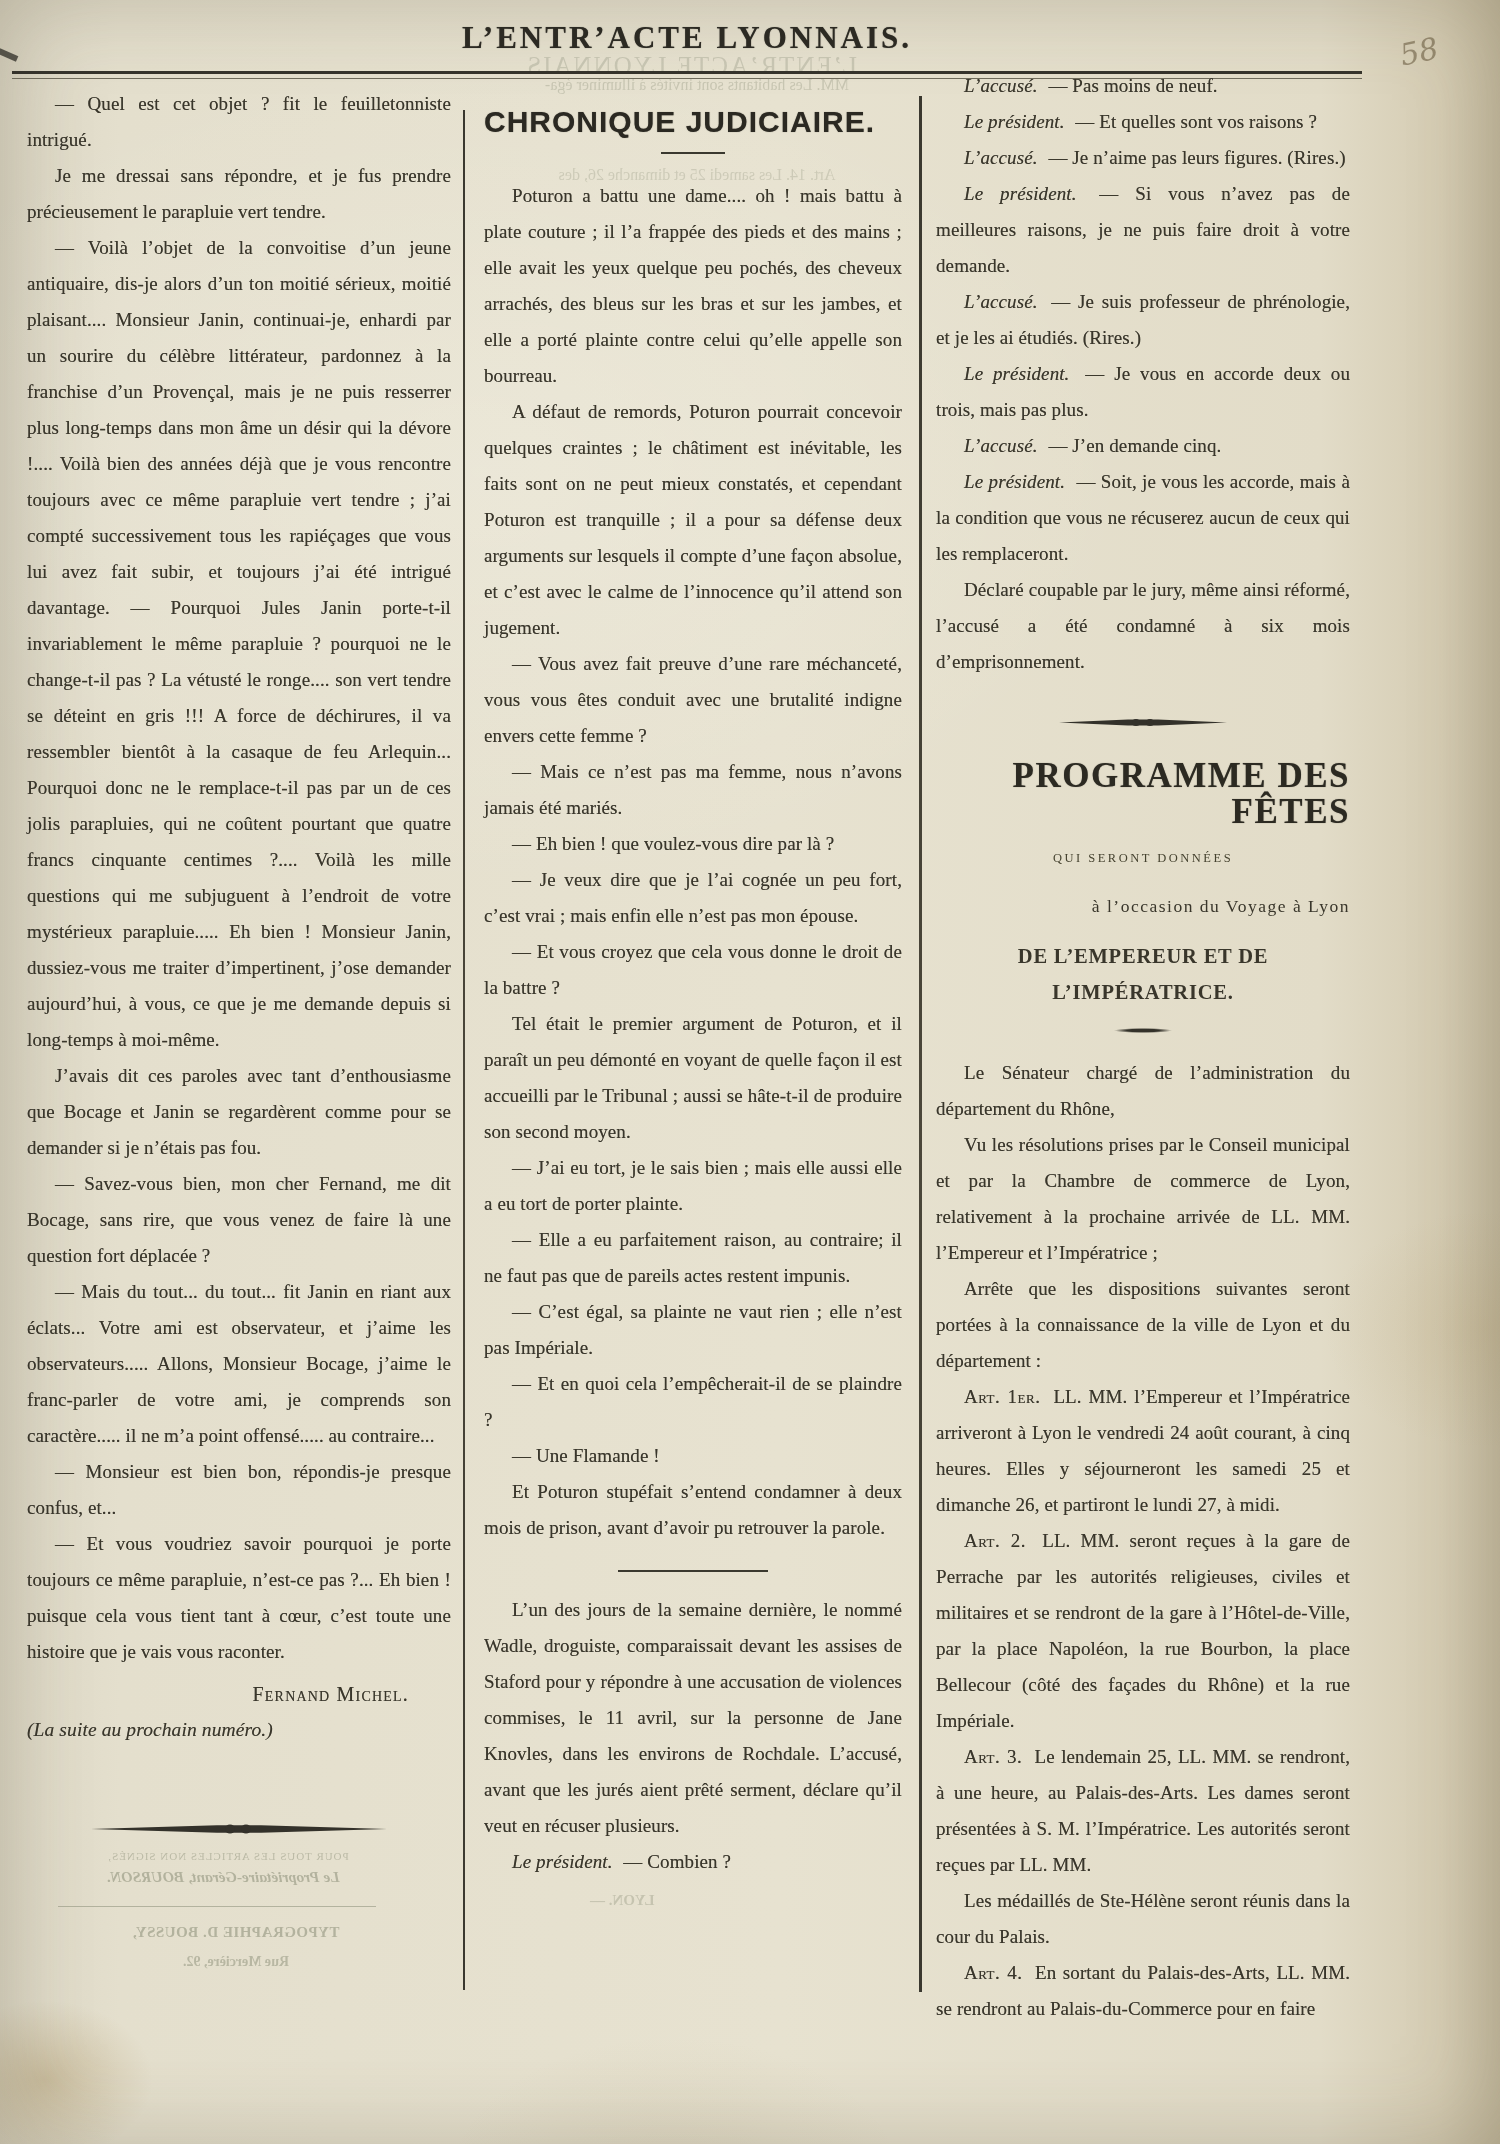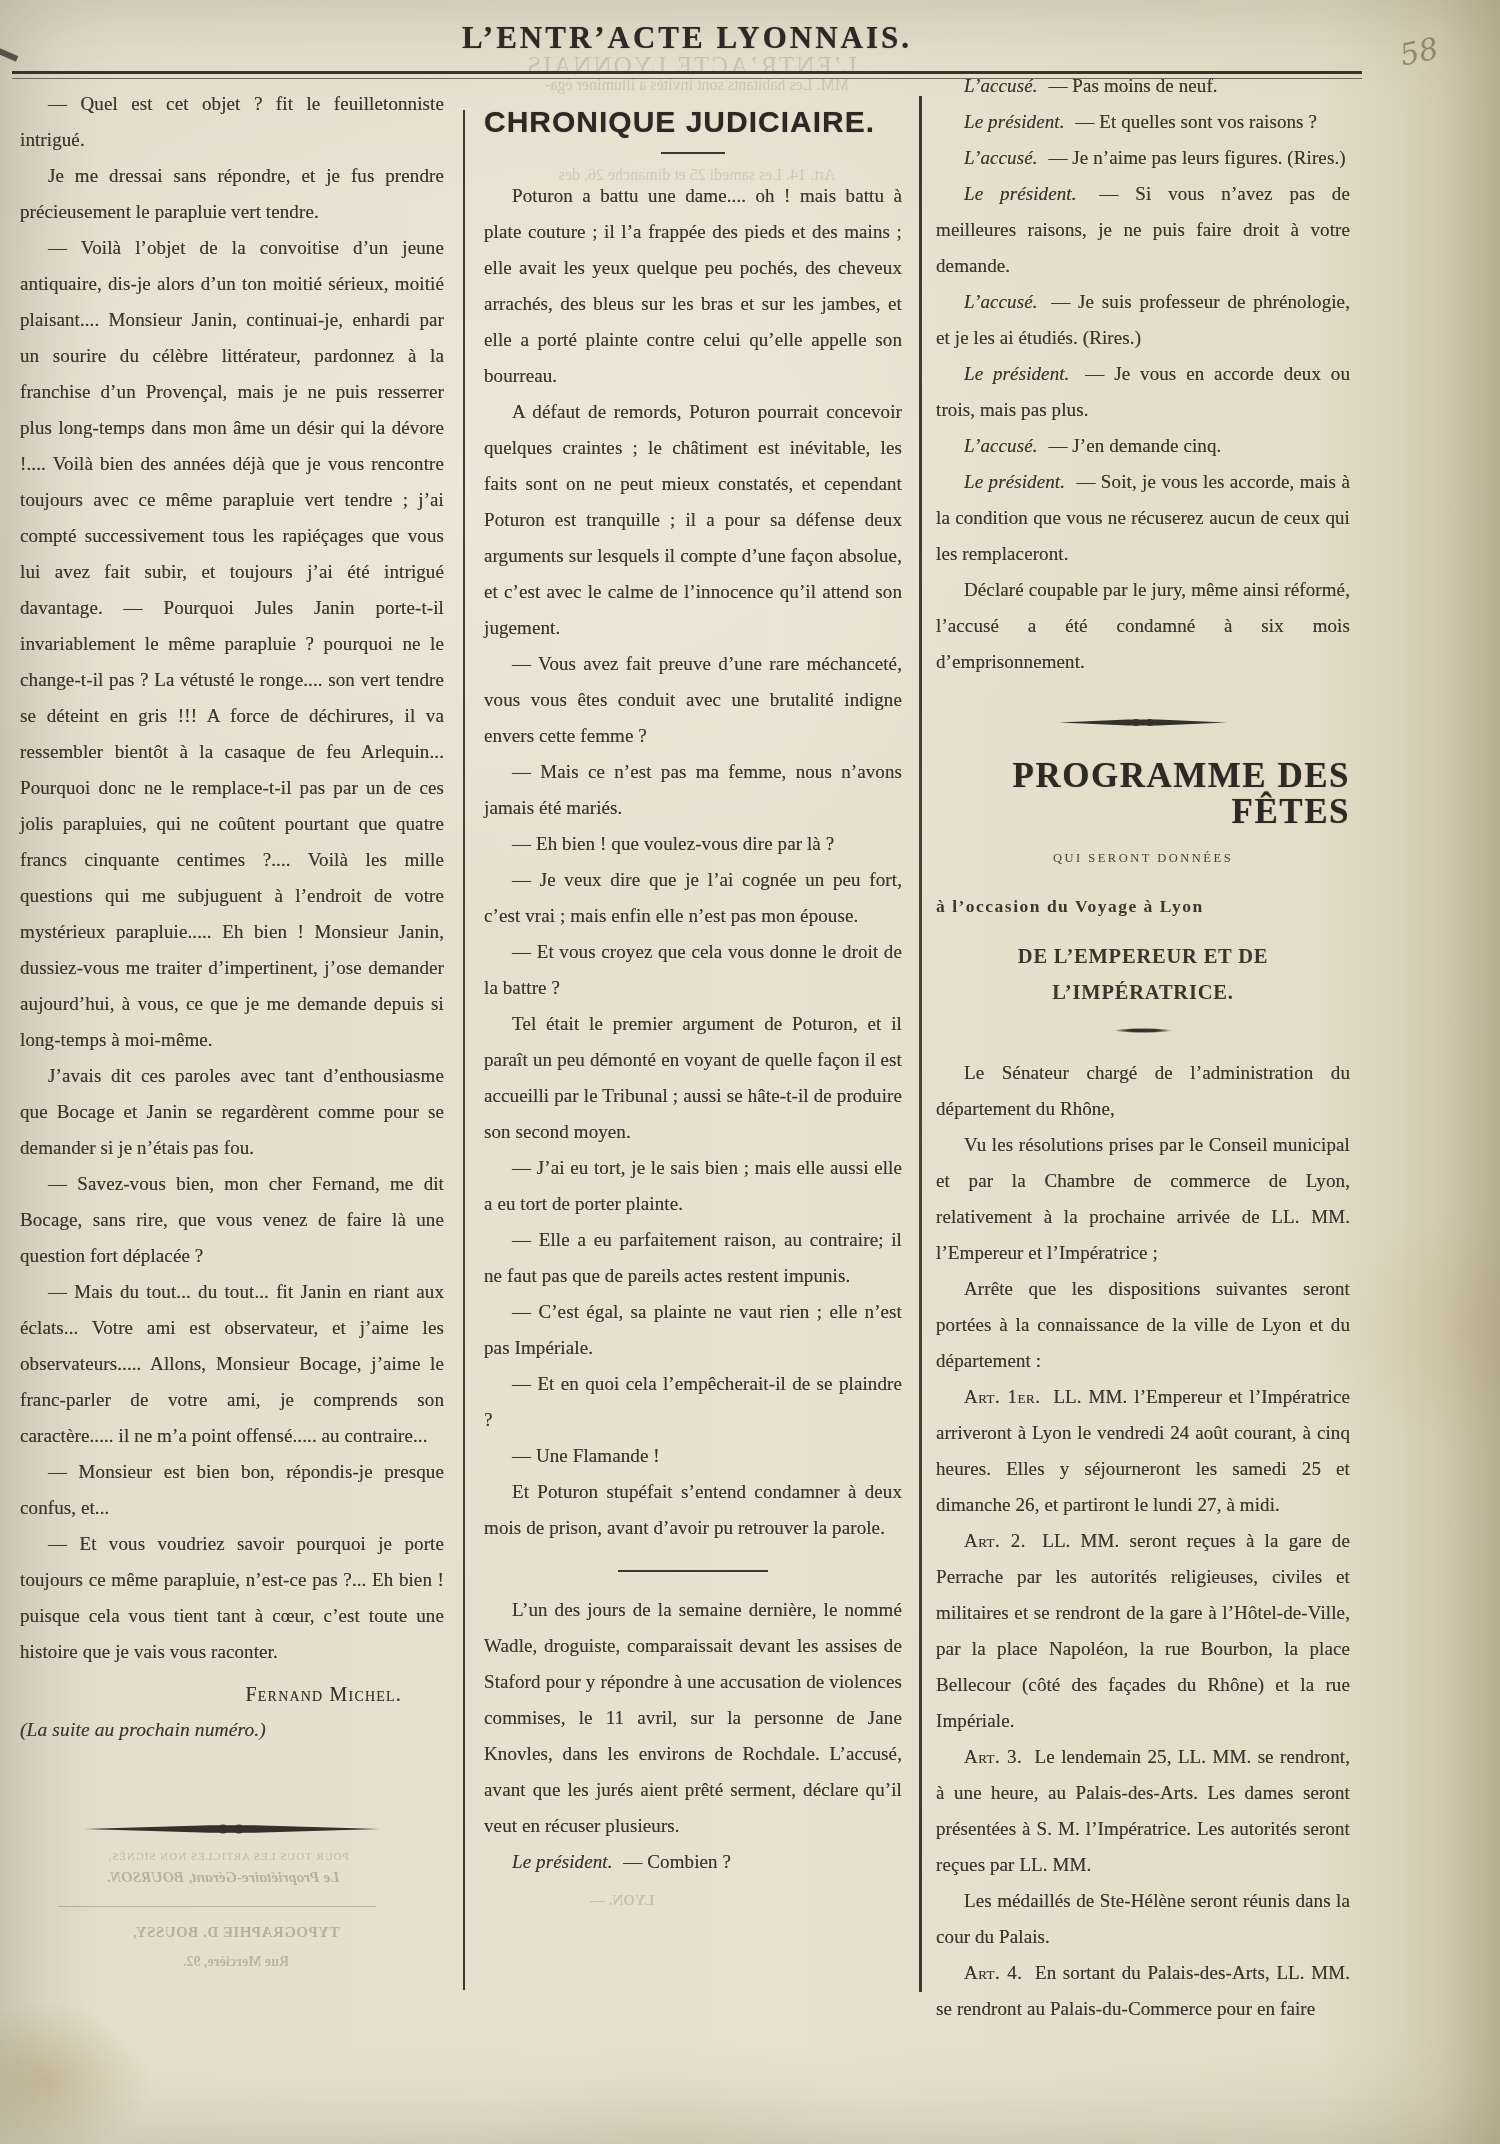--- a/index.html
+++ b/index.html
@@ -30,21 +30,21 @@
   .rule-b{position:absolute;left:12px;top:78px;width:1350px;height:1px;background:#6e6a5a}
   .corner-mark{position:absolute;left:-2px;top:52px;width:20px;height:6px;background:#2e2c26;
     transform:rotate(24deg);opacity:.75}
   
   .vrule{position:absolute;background:linear-gradient(#3a382f,#4b473a 55%,#3a382f)}
   .vrule1{left:463px;top:110px;width:2px;height:1880px}
   .vrule2{left:919px;top:96px;width:3px;height:1896px}
   
   .col{position:absolute;text-align:justify;font-size:19px;line-height:36px;
     letter-spacing:.1px;hyphens:none}
-  .col-left{left:20px;top:86px;width:424px}
+  .col-left{left:27px;top:86px;width:424px}
   .col-mid{left:484px;top:104px;width:418px}
   .col-right{left:936px;top:68px;width:414px}
   .para{text-indent:28px;text-shadow:0 0 .6px rgba(45,42,34,.55)}
   .lead-it{font-style:italic;padding-right:6px}
   .lead-sc{font-variant:small-caps;letter-spacing:.5px;padding-right:6px}
   
   .signature{text-align:right;padding-right:42px;font-variant:small-caps;letter-spacing:1.2px;
     font-size:20px;margin-top:6px;text-shadow:0 0 .6px rgba(45,42,34,.5)}
   .continuation{text-align:left;font-style:italic;font-size:19.5px;
     text-shadow:0 0 .5px rgba(45,42,34,.45)}
@@ -56,21 +56,21 @@
   .rule-short{width:150px;height:2px;background:#3b392f;margin:24px auto 20px}
   
   .orn{text-align:center}
   .orn-left{margin-top:64px}
   .orn-right{margin:24px 0 18px}
   
   .prog-title{text-align:right;font-family:Liberation Serif, serif;
     font-weight:bold;font-size:35px;letter-spacing:1.5px;color:#2c2a22;
     text-shadow:0 0 1px rgba(44,42,34,.5)}
   .prog-sub{text-align:center;font-size:12.5px;letter-spacing:2.5px;margin-top:10px;color:#45422f}
-  .prog-occasion{text-align:left;font-weight:bold;font-size:17.5px;letter-spacing:1.5px;margin-top:12px}
+  .prog-occasion{text-align:right;font-weight:normal;font-size:17.5px;letter-spacing:1.5px;margin-top:12px}
   .prog-dedication{text-align:center;font-weight:bold;font-size:20.5px;letter-spacing:.8px;margin-top:14px}
   .lens{width:58px;height:5px;margin:18px auto 22px;
     background:radial-gradient(ellipse closest-side,#34322a 55%,rgba(52,50,42,0) 100%)}
   
   .bleed{position:absolute;transform:scaleX(-1);color:#82866f;font-weight:bold}
   .bleed-title-line{font-weight:normal}
   .bleed-mid1{left:492px;top:76px;width:410px;font-size:16px;opacity:.30;font-weight:normal;text-align:center}
   .bleed-mid2{left:492px;top:166px;width:410px;font-size:16px;opacity:.26;font-weight:normal;text-align:center}
   .bleed-articles{left:78px;top:1850px;width:300px;font-size:11px;opacity:.42;text-align:center;font-weight:normal;letter-spacing:1px}
   .bleed-gerant{left:58px;top:1868px;width:330px;font-size:15.5px;opacity:.5;font-style:italic;text-align:center}

